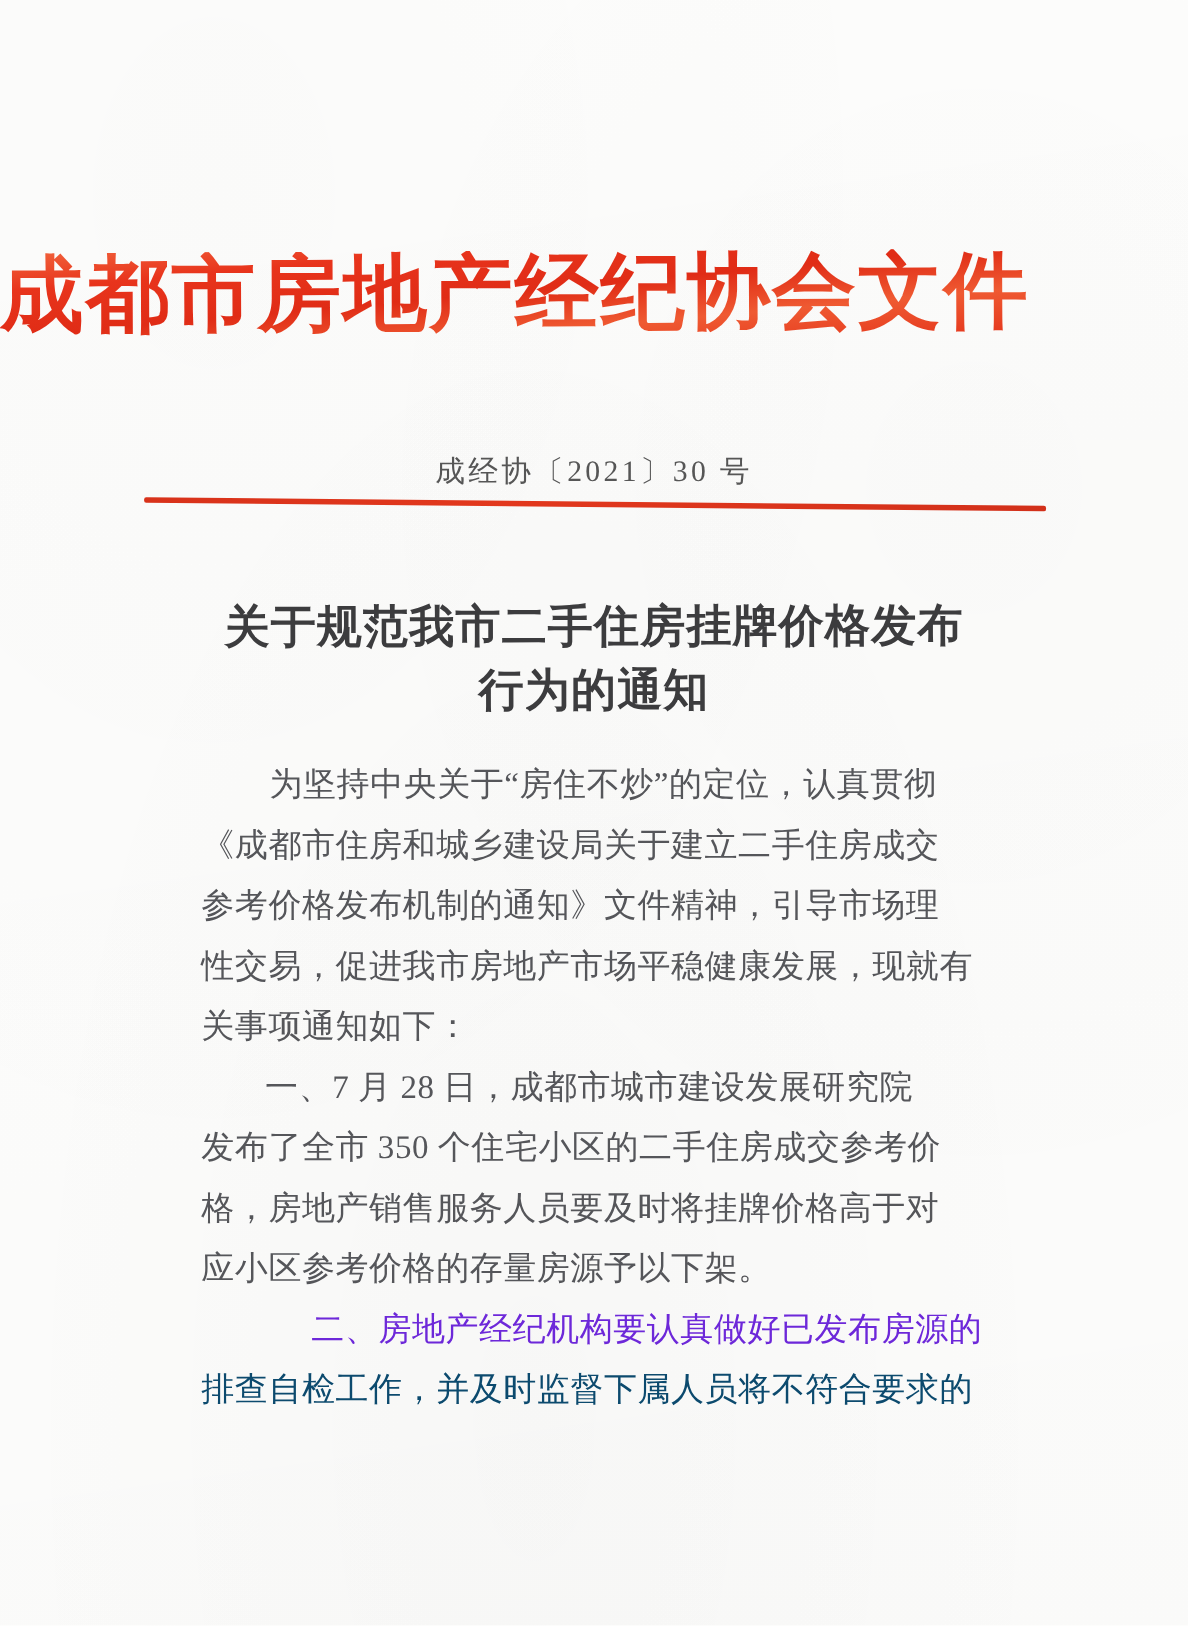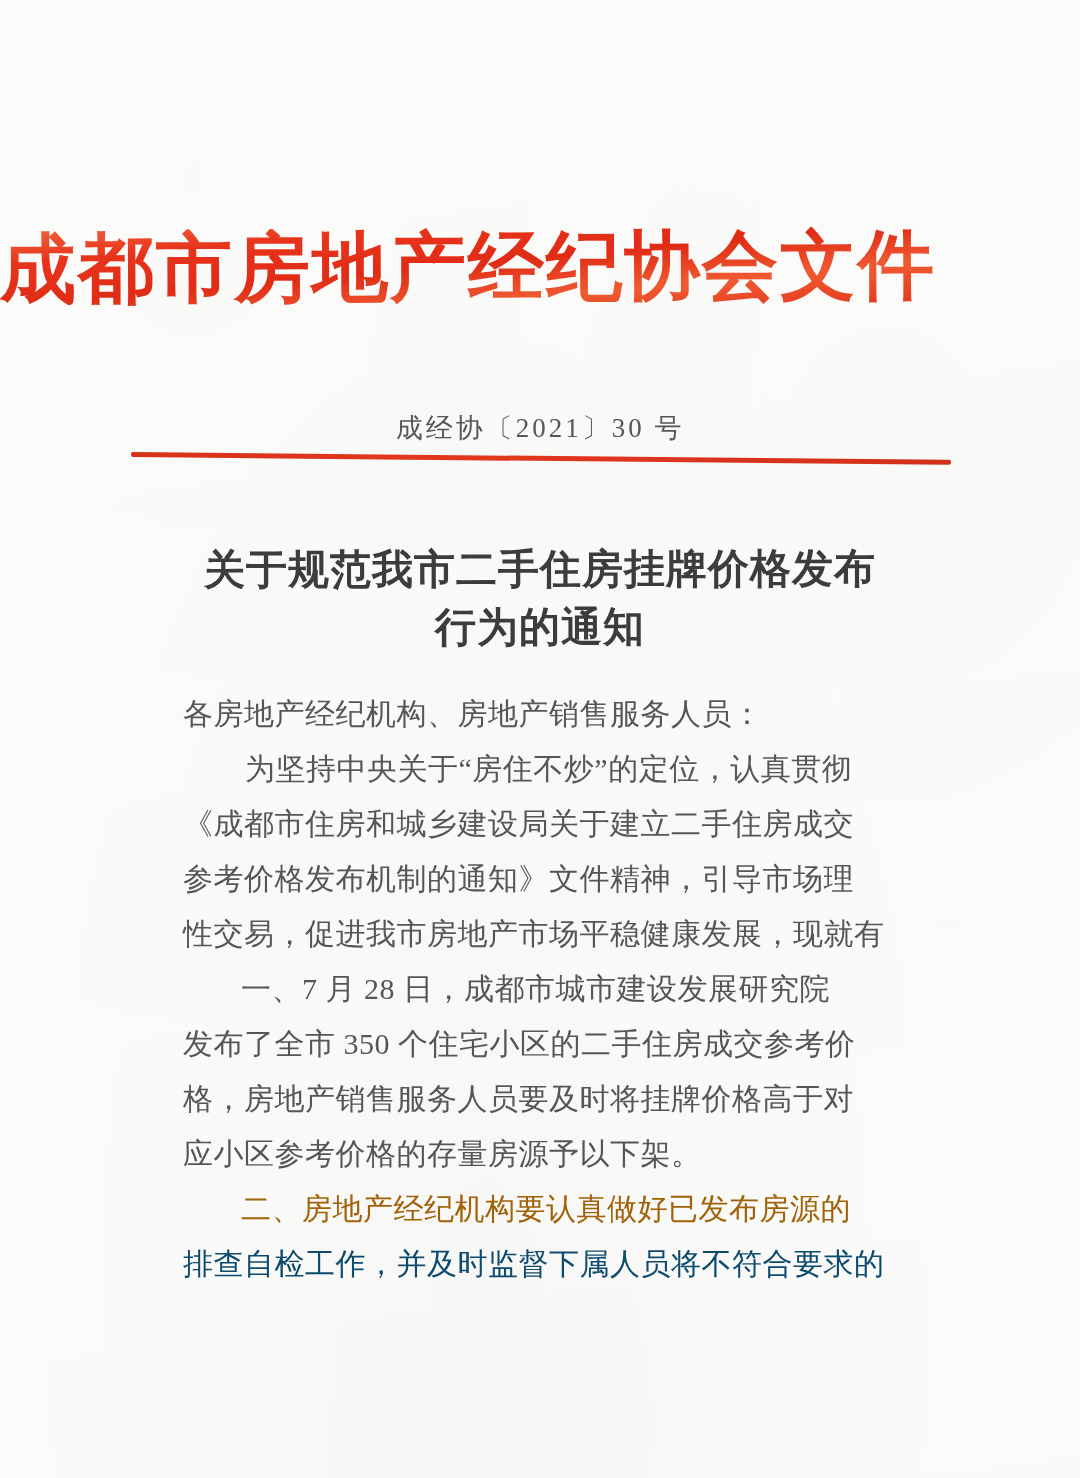--- a/index.html
+++ b/index.html
@@ -123,21 +123,21 @@
     line-height: 55px;
     height: 55px;
     color: #55565a;
     letter-spacing: 0.5px;
     white-space: nowrap;
   }
 
   .body-line.indent { padding-left: 62px; }
   .body-line.indent-sm { padding-left: 58px; }
 
-  .body-line.faint { color: #a16207; }
+  .body-line.faint { color: #6d28d9; text-align: center; }
   .body-line.faintest { color: #0c4a6e; }
 </style>
 </head>
 <body>
 
 <div class="page">
 
   <div class="scan-noise"></div>
 
   <div class="masthead">
@@ -150,26 +150,26 @@
 
   <div class="red-rule"></div>
 
   <div class="doc-title">
     <span class="title-line title-line-1">关于规范我市二手住房挂牌价格发布</span>
     <span class="title-line title-line-2">行为的通知</span>
   </div>
 
   <div class="body-block">
 
-    <div class="body-line">各房地产经纪机构、房地产销售服务人员：</div>
 
     <div class="body-line indent">为坚持中央关于“房住不炒”的定位，认真贯彻</div>
     <div class="body-line">《成都市住房和城乡建设局关于建立二手住房成交</div>
     <div class="body-line">参考价格发布机制的通知》文件精神，引导市场理</div>
     <div class="body-line">性交易，促进我市房地产市场平稳健康发展，现就有</div>
+    <div class="body-line">关事项通知如下：</div>
 
     <div class="body-line indent-sm">一、7 月 28 日，成都市城市建设发展研究院</div>
     <div class="body-line">发布了全市 350 个住宅小区的二手住房成交参考价</div>
     <div class="body-line">格，房地产销售服务人员要及时将挂牌价格高于对</div>
     <div class="body-line">应小区参考价格的存量房源予以下架。</div>
 
     <div class="body-line indent-sm faint">二、房地产经纪机构要认真做好已发布房源的</div>
     <div class="body-line faintest">排查自检工作，并及时监督下属人员将不符合要求的</div>
 
   </div>

